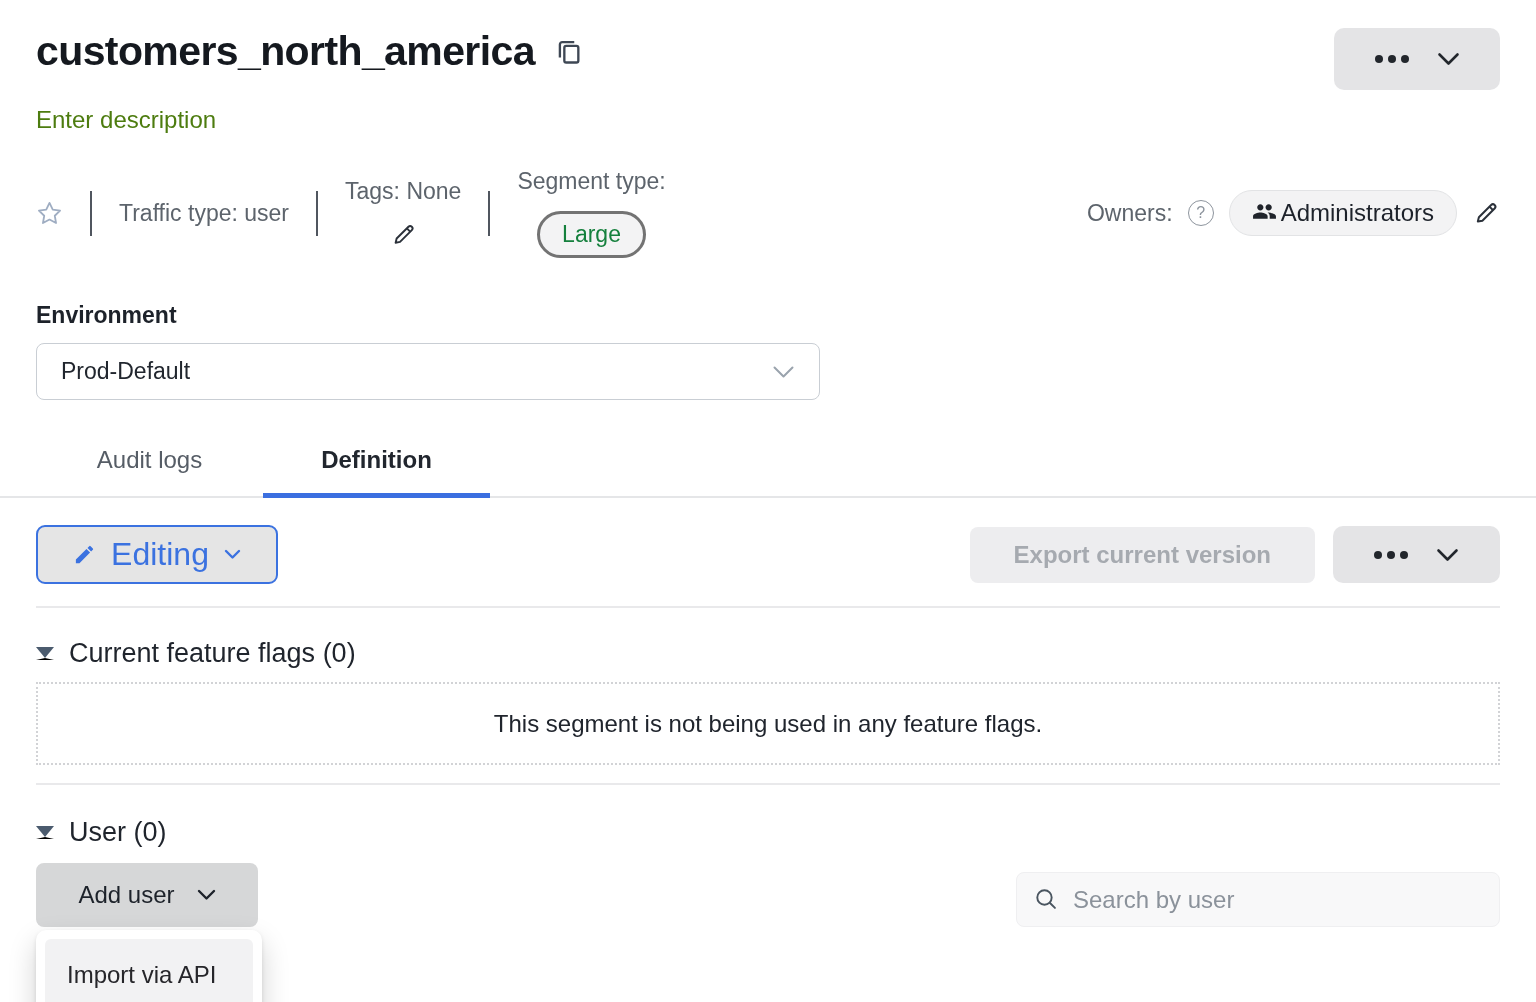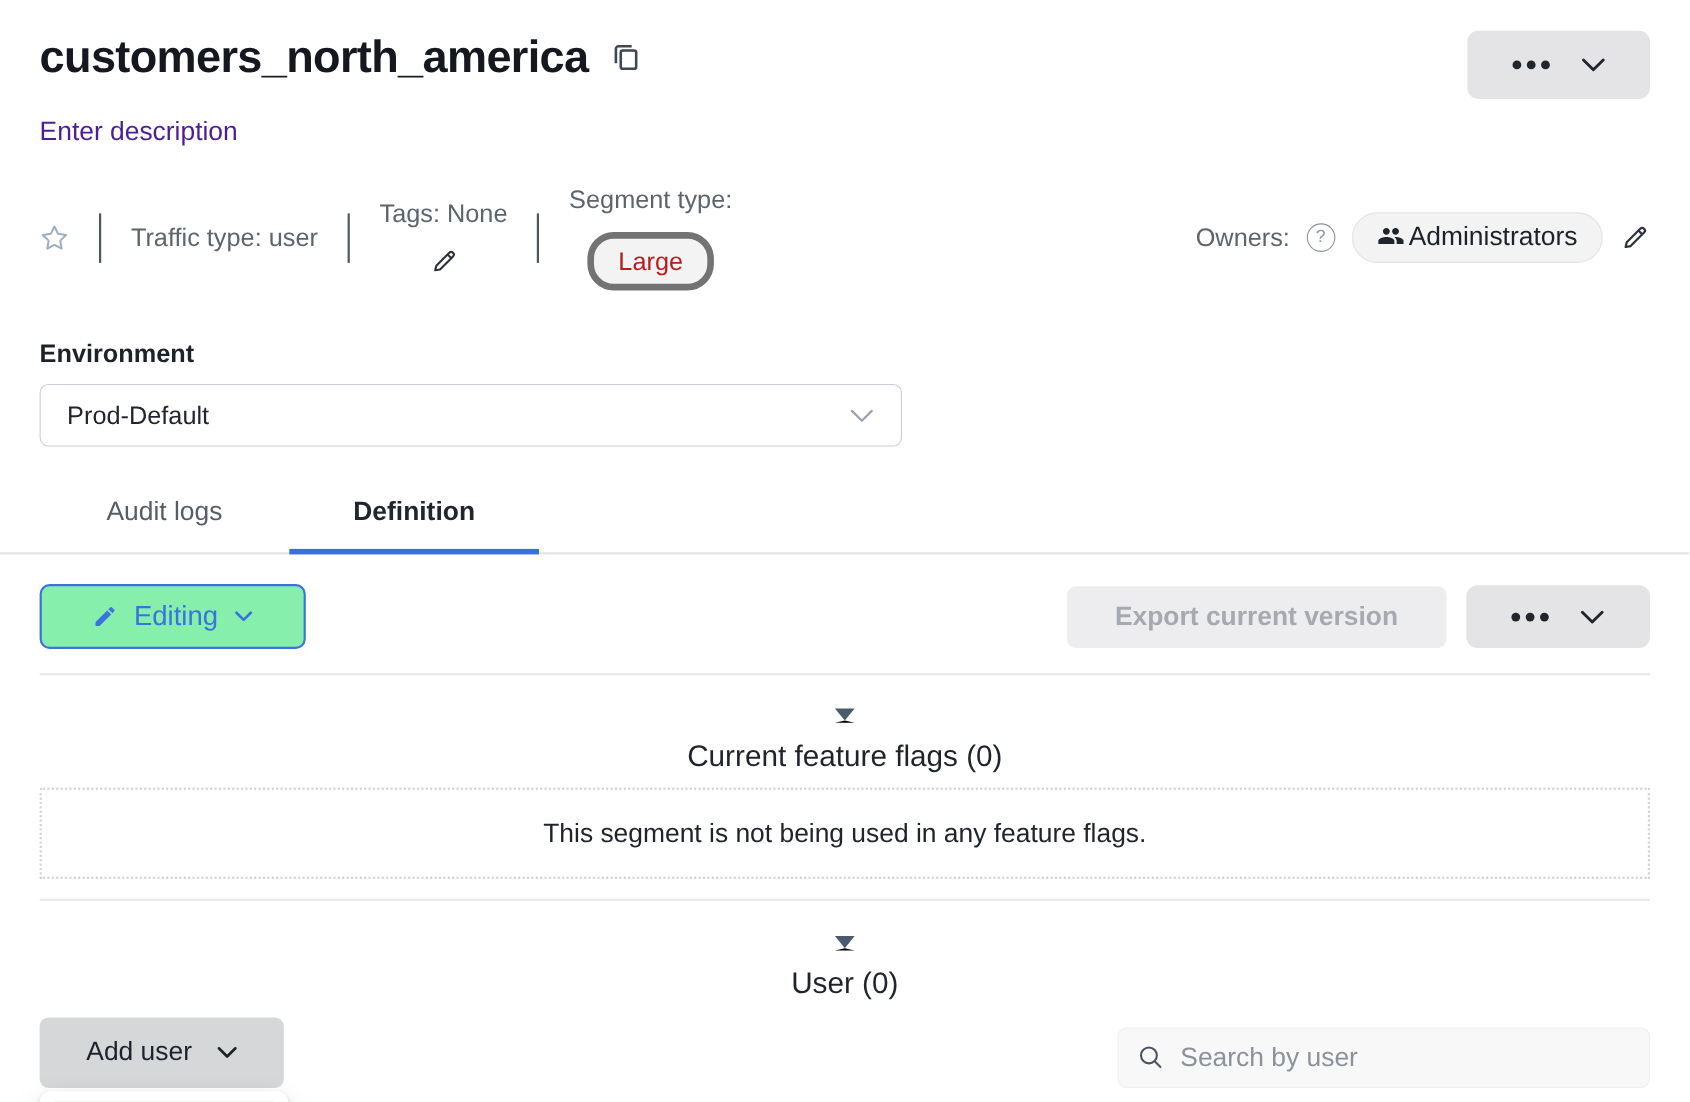--- a/index.html
+++ b/index.html
@@ -13,29 +13,29 @@
 
   
   .header-row { display:flex; align-items:flex-start; justify-content:space-between; padding-top:28px; }
   .title-wrap { display:flex; align-items:center; gap:20px; }
   h1.page-title { margin:0; font-size:41px; font-weight:700; letter-spacing:-0.6px; color:#15191f; }
   .icon-btn { background:none; border:none; padding:0; cursor:pointer; display:flex; align-items:center; }
   .more-btn { width:166px; height:62px; background:#e4e4e6; border:none; border-radius:10px;
               display:flex; align-items:center; justify-content:center; gap:28px; cursor:pointer; }
   .dots { display:flex; gap:5px; font-size:0; }
   .dots i { width:8px; height:8px; border-radius:50%; background:#22262c; display:block; }
-  .description { margin-top:16px; font-size:24px; color:#4c1d95; cursor:text; }
+  .description { margin-top:16px; font-size:24px; color:#4d7c0f; cursor:text; }
 
   
   .meta-row { margin-top:34px; display:flex; align-items:center; }
   .meta-sep { width:2px; height:45px; background:#50565f; margin:0 27px; }
   .meta-text { font-size:23px; color:#5d646c; }
   .inline-group { display:flex; align-items:center; gap:16px;flex-direction:column; }
-  .pill { background:#f3f3f4; border:6px solid #737373; border-radius:24px;
-          padding:7px 22px; font-size:23px; color:#b91c1c; }
+  .pill { background:#f3f3f4; border:3px solid #737373; border-radius:24px;
+          padding:7px 22px; font-size:23px; color:#15803d; }
   .owners-group { margin-left:auto; display:flex; align-items:center; gap:15px; }
   .help-badge { width:26px; height:26px; border:1.6px solid #8d949d; border-radius:50%;
                 color:#8d949d; font-size:16px; display:flex; align-items:center; justify-content:center;
                 background:none; padding:0; cursor:pointer; }
   .chip { display:flex; gap:4px; background:#f3f3f4; border:1px solid #e2e3e5;
           border-radius:26px; padding:8px 22px; font-size:24px; color:#1d222a; }
 
   
   .env-label { margin-top:44px; font-size:23px; font-weight:700; color:#1d222a; }
   .select { margin-top:14px; width:784px; height:57px; border:1px solid #c9ced4; border-radius:8px;
@@ -46,28 +46,28 @@
   .tabs { margin-top:46px; border-bottom:2px solid #e5e6e8; display:flex; padding-left:36px; }
   .tab { width:227px; text-align:center; padding-bottom:22px; font-size:24px; color:#565d66;
          position:relative; cursor:pointer; }
   .tab.active { color:#21262e; font-weight:700; }
   .tab.active::after { content:""; position:absolute; left:0; right:0; bottom:-2px; height:5px; background:#3b6fe0; }
 
   
   .toolbar { display:flex; align-items:center; margin-top:27px; }
   .editing-btn { display:flex; align-items:center; justify-content:center; gap:15px;
                  min-width:242px; height:59px; border:2px solid #3b72e0; border-radius:9px;
-                 background:#86efac; color:#3b72e0; font-size:25px; cursor:pointer; }
+                 background:#e5e5e5; color:#3b72e0; font-size:32px; cursor:pointer; }
   .export-btn { margin-left:auto; height:56px; padding:0 44px; background:#ededef; color:#a6aab0;
                 font-size:24px; font-weight:600; border:none; border-radius:8px; cursor:default; }
   .toolbar .more-btn { margin-left:18px; width:167px; height:57px; }
   .divider { height:2px; background:#e9e9eb; margin-top:22px; }
 
   
-  .section-head { display:flex; align-items:center; gap:15px; margin-top:30px;flex-direction:column; }
+  .section-head { display:flex; align-items:center; gap:15px; margin-top:30px; }
   .caret { width:0; height:0; border-left:9px solid transparent; border-right:9px solid transparent;
            border-top:11px solid #4b5b6e; background:none; padding:0; cursor:pointer; }
   .section-title { font-size:27px; color:#1f242c; }
   .empty-box { margin-top:13px; border:2px dotted #d2d3d6; height:83px;
                display:flex; align-items:center; justify-content:center; font-size:24px; color:#20252d; }
   .link { color:#3f6eda; font-weight:700; margin-left:10px; text-decoration:none; cursor:pointer; }
 
   
   .user-controls { display:flex; align-items:flex-end; margin-top:15px; }
   .add-wrap { position:relative; }

